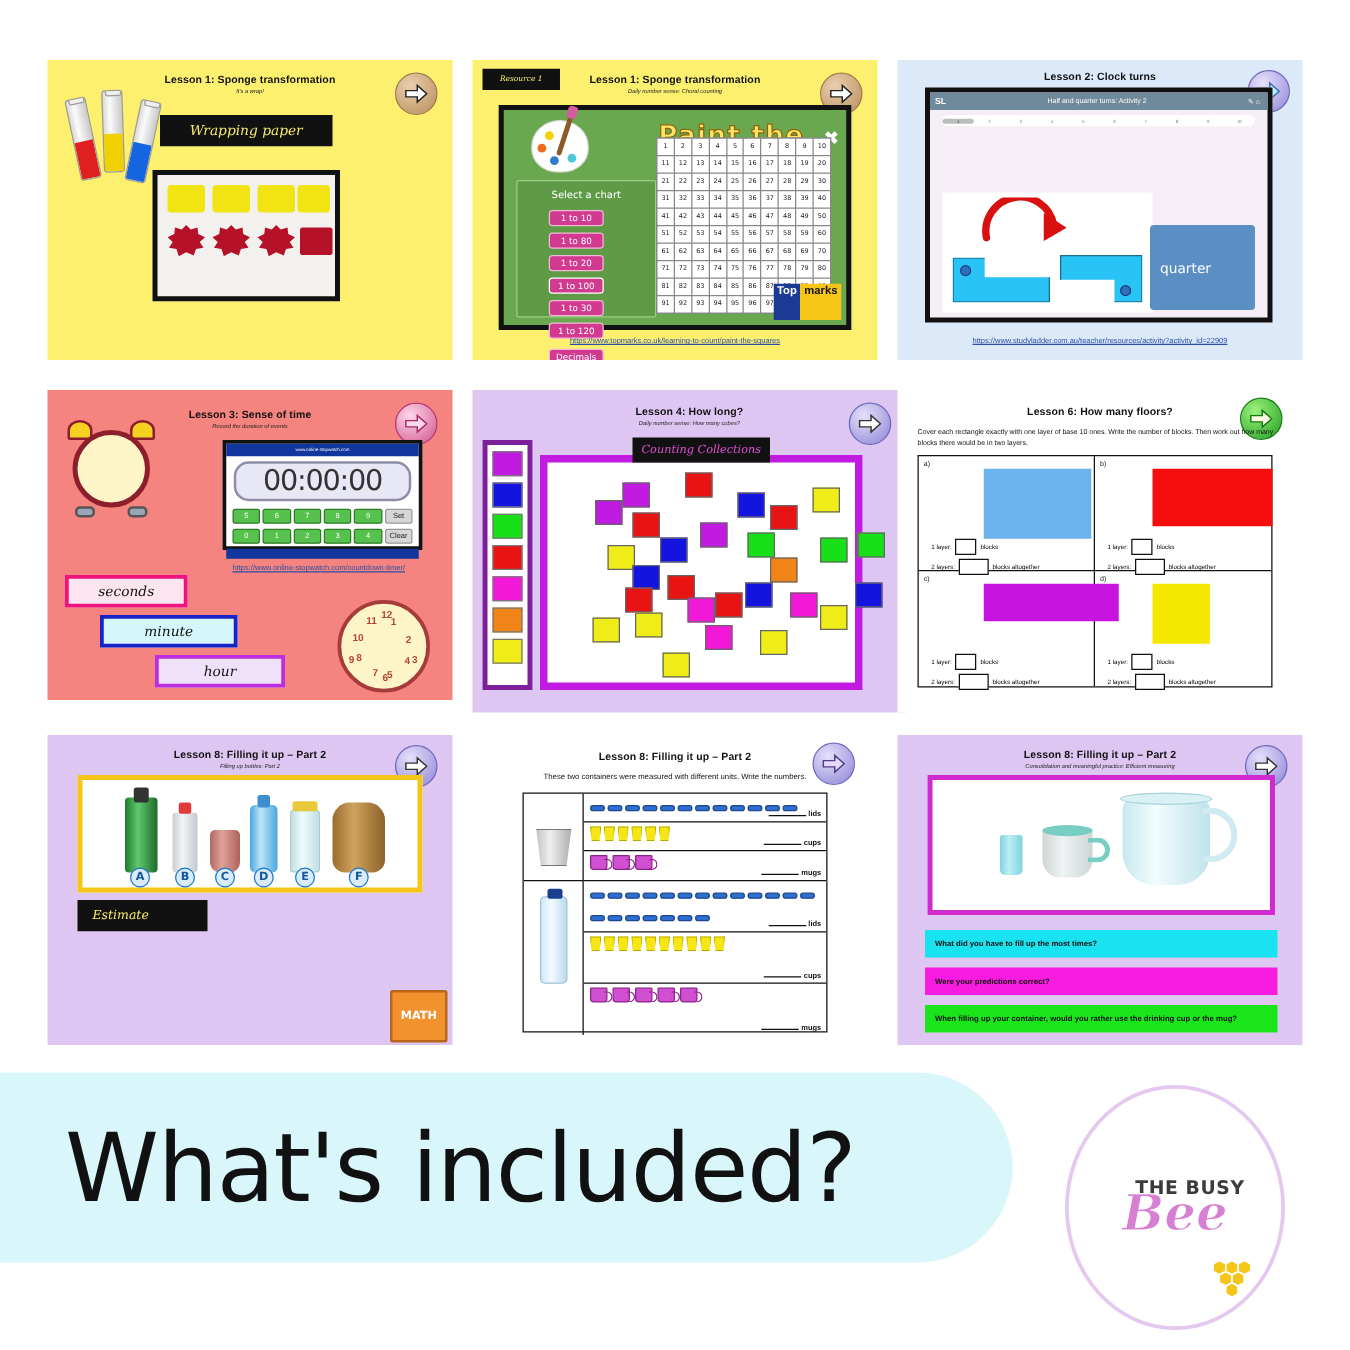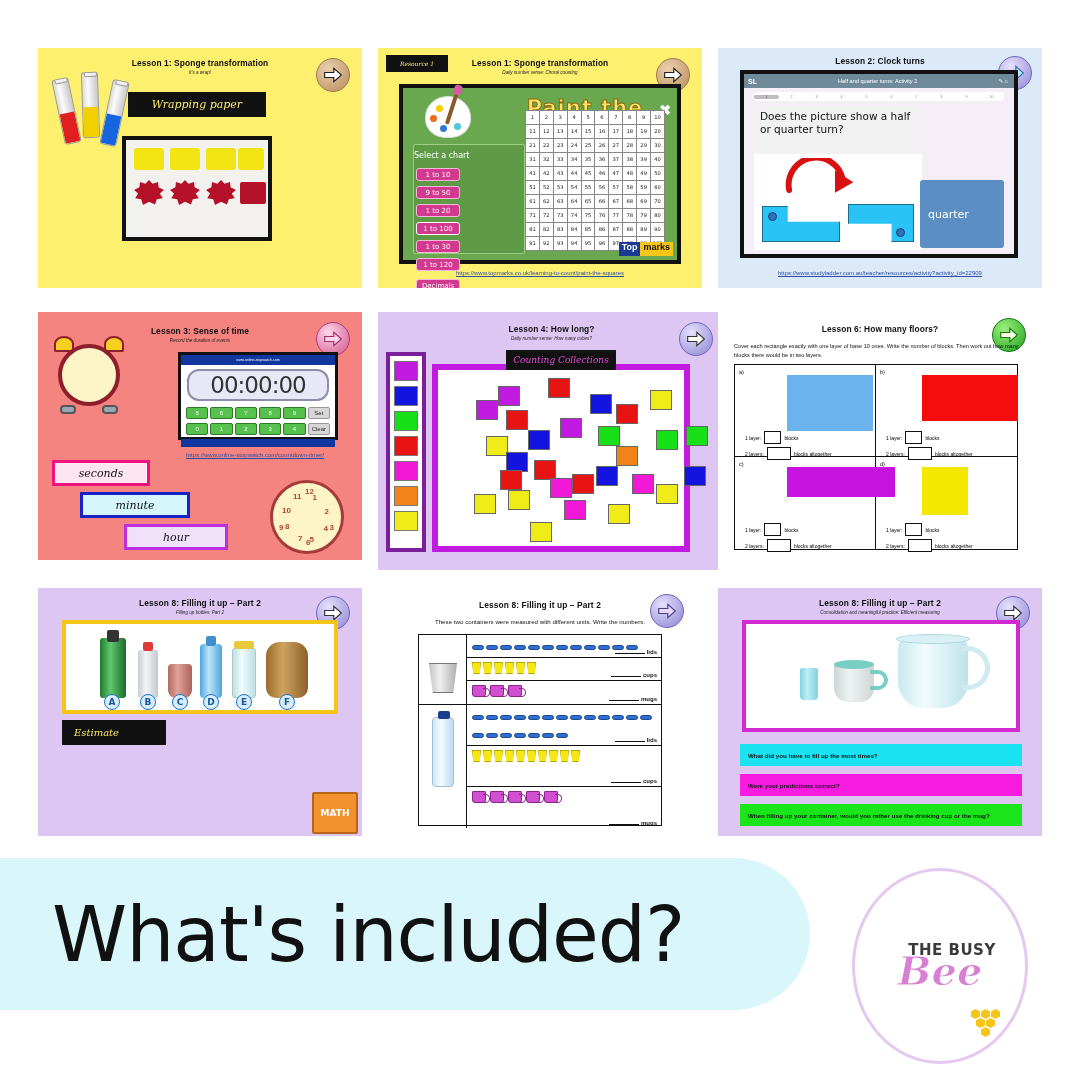--- a/index.html
+++ b/index.html
@@ -69,35 +69,35 @@
     color:#ffe36b; -webkit-text-stroke:1px #8d6708; letter-spacing:1px;}
   .palette{ position:absolute; left:22px; top:8px; width:46px; height:42px;
     background:#fff; border-radius:50% 50% 45% 45%; border:1px solid #ddd;}
   .palette i{ position:absolute; width:7px; height:7px; border-radius:50%; display:block;}
   .palette .brush{ position:absolute; width:4px; height:34px; background:#8a5a2b;
     left:24px; top:-6px; transform:rotate(18deg); border-radius:2px;}
   .palette .brush:after{ content:''; position:absolute; left:-2px; top:-7px;
     width:8px; height:10px; background:#d45ca0; border-radius:3px;}
   .chart-panel{ position:absolute; left:10px; top:56px; width:112px; height:110px;
     background:#5f9a46; border:1px solid #9ccf85; border-radius:2px; }
-  .chart-panel h4{ text-align:left; color:#fff; font-size:8px; font-weight:normal;
+  .chart-panel h4{ text-align:center; color:#fff; font-size:8px; font-weight:normal;
     font-family:"DejaVu Sans", sans-serif; margin-top:6px; }
-  .btn-grid{ display:flex; flex-wrap:wrap; gap:5px 6px; padding:8px 8px 0 2px;flex-direction:column;}
+  .btn-grid{ display:flex; flex-wrap:wrap; gap:5px 6px; padding:8px 8px 0 25px;flex-direction:column;}
   .pbtn{ width:44px; height:13px; background:#d13a8e; color:#fff; font-size:7px;
     display:flex; align-items:center; justify-content:center; border-radius:3px;
     border:1px solid #f3b8da; font-family:"DejaVu Sans", sans-serif;}
   .pbtn.sel{ border:1px solid #fff; }
   .chart-note{ color:#fff3b0; font-size:3.6px; text-align:center; padding:4px 8px 0;
     line-height:1.4;}
   .hgrid{ position:absolute; right:12px; top:22px; width:140px;
     display:grid; grid-template-columns:repeat(10,1fr); background:#888; gap:1px;
     border:1px solid #888;}
   .hgrid div{ background:#fff; text-align:center; font-size:5.2px; line-height:13px;
     color:#222; font-family:"DejaVu Sans", sans-serif;}
-  .tm-logo{ position:absolute; right:4px; bottom:4px; display:flex; height:14px;}
+  .tm-logo{ position:absolute; right:4px; bottom:4px; display:flex; height:29px;}
   .tm-logo .a{ background:#1b3a93; color:#fff; font-weight:bold; font-size:9px; padding:0 3px;}
   .tm-logo .b{ background:#f5c518; color:#111; font-weight:bold; font-size:9px; padding:0 3px;}
   .close-x{ position:absolute; right:6px; top:14px; color:#fff; font-size:14px; font-weight:bold;}
 
   
   #c3{ left:718px; top:48px; width:324px; height:240px;
     background:#dbe9f8; }
   #c3 .nav-btn{ right:10px; top:8px; background:radial-gradient(circle at 35% 30%,#e7e2fb,#8f86d6); border:1px solid #6f66bd;}
   .sl-window{ position:absolute; left:22px; top:22px; width:278px; height:188px;
     background:#f6eef6; border:4px solid #111;}
@@ -344,21 +344,21 @@
         <i style="left:14px;top:28px;background:#2f7bd0"></i>
         <i style="left:28px;top:26px;background:#4ec8d8"></i>
         <div class="brush"></div>
       </div>
       <div class="tm-title">Paint the Squares</div>
 
       <div class="chart-panel">
         <h4>Select a chart</h4>
         <div class="btn-grid">
           <div class="pbtn">1 to 10</div>
-          <div class="pbtn">9 to 50</div>
+          <div class="pbtn">1 to 80</div>
           <div class="pbtn">1 to 20</div>
           <div class="pbtn sel">1 to 100</div>
           <div class="pbtn">1 to 30</div>
           <div class="pbtn">1 to 120</div>
         </div>
         <div class="btn-grid" style="padding-top:8px">
           <div class="pbtn">Decimals</div>
           <div class="pbtn">-100 to 1</div>
         </div>
         <div class="chart-note">These charts can be configured further on the game screen.</div>
@@ -495,21 +495,20 @@
           <i>3</i>
           <i>4</i>
           <i>5</i>
           <i>6</i>
           <i>7</i>
           <i>8</i>
           <i>9</i>
           <i>10</i>
         </div>
 
-      <div class="sl-q">Does the picture show a half or quarter turn?</div>
       <div class="sl-canvas">
         <svg viewBox="0 0 168 50" style="position:absolute;left:26px;top:4px;width:110px;height:42px">
           <path d="M14 42 A34 34 0 0 1 96 26" fill="none" stroke="#d81010" stroke-width="9" stroke-linecap="round"></path>
           <path d="M84 12 L112 30 L84 46 Z" fill="#d81010"></path>
         </svg>
         <div class="lshape" style="left:8px;top:52px;width:78px;height:36px;clip-path:polygon(0 0,33% 0,33% 44%,100% 44%,100% 100%,0 100%)"></div>
         <div class="dot" style="left:14px;top:58px"></div>
         <div class="lshape" style="left:94px;top:50px;width:66px;height:38px;clip-path:polygon(0 0,100% 0,100% 100%,66% 100%,66% 52%,0 52%)"></div>
         <div class="dot" style="left:142px;top:74px"></div>
       </div>

